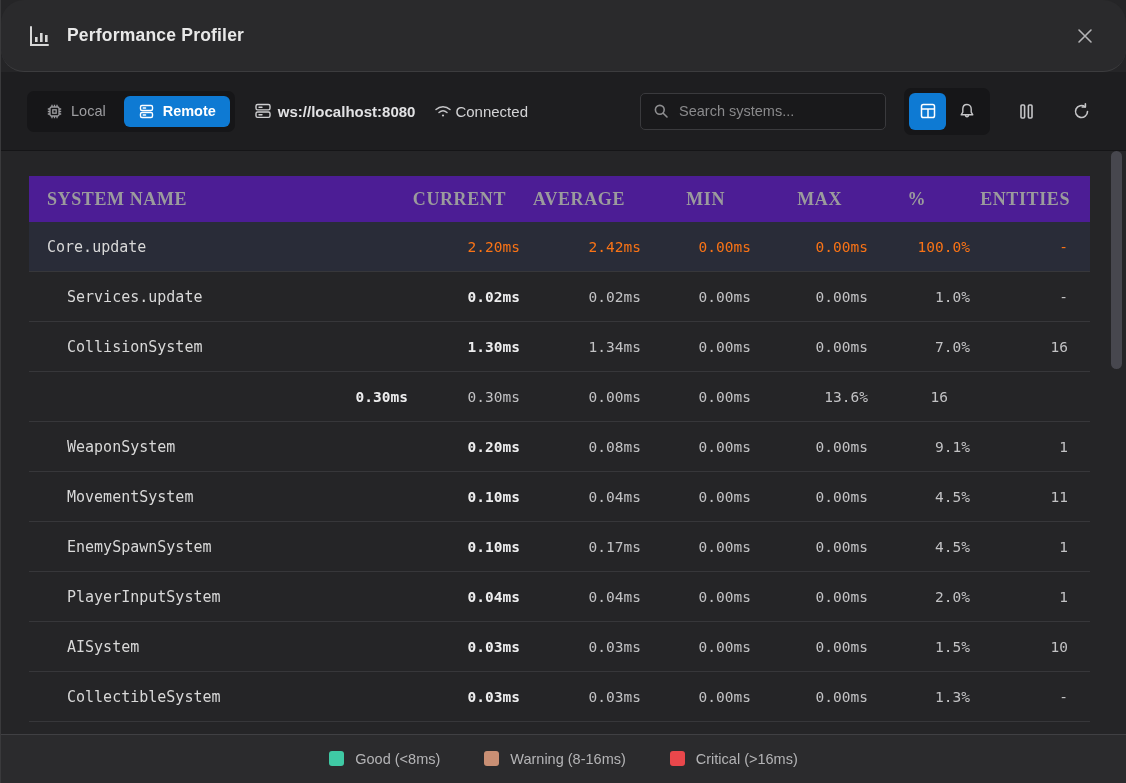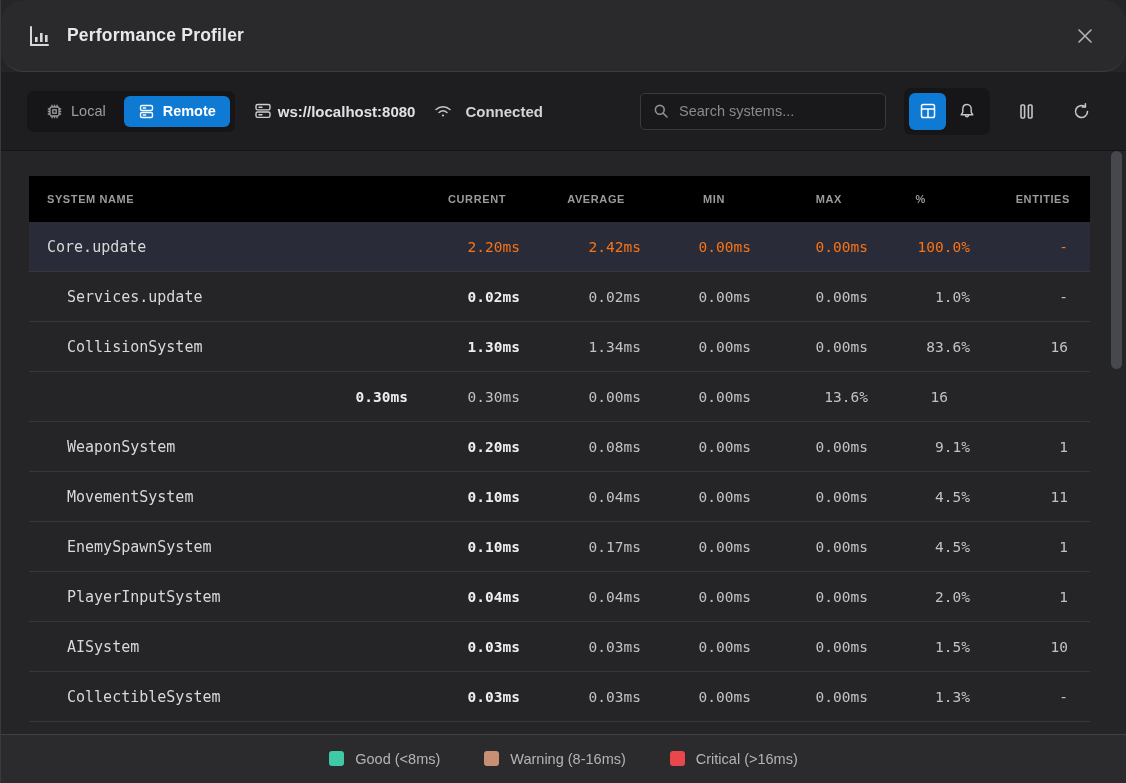--- a/index.html
+++ b/index.html
@@ -32,21 +32,21 @@
   }
   .seg-btn {
     display:flex; align-items:center; gap:8px; border:none; cursor:pointer;
     background:transparent; color:#9d9da0; font-size:14.5px; font-weight:400;
     padding:7px 14px; border-radius:6px; font-family:inherit;
   }
   .seg-btn.active { background:#0e7ad3; color:#ffffff; font-weight:700; }
   .seg-btn .ic { display:flex; }
   .conn { display:flex; align-items:center; gap:3px; color:#e2e2e4; font-size:15px; font-weight:600; }
   .conn .ic { display:flex; color:#cfcfd1; margin-right:2px; }
-  .status { display:flex; align-items:center; gap:12px; color:#d4d4d6; font-size:15px; font-weight:700; }
+  .status { display:flex; align-items:center; gap:2px; color:#d4d4d6; font-size:15px; font-weight:400; }
   .status .ic { display:flex; color:#c4c4c6; }
   .spacer { flex:1; }
   .searchbox {
     width:246px; height:37px; background:#19191b; border:1px solid #3a3a3d; border-radius:5px;
     display:flex; align-items:center; padding:0 12px; gap:10px;
   }
   .searchbox .ic { display:flex; color:#8e8e90; }
   .searchbox input {
     background:transparent; border:none; outline:none; color:#cfcfcf;
     font-size:14.5px; width:100%; font-family:inherit;
@@ -59,22 +59,22 @@
   .seg.icons { gap:2px; }
   .seg.icons .icon-btn.active { background:#0e7ad3; color:#fff; }
   
   .table-wrap { margin:25px 36px 0 28px; }
   .grid-row {
     display:grid;
     grid-template-columns:1fr 112px 121px 110px 117px 102px 120px;
     align-items:center;
   }
   .thead {
-    height:46px; background:#000000;
-    font-size:11px; font-weight:700; color:#9b9b9d; letter-spacing:.6px;
+    height:46px; background:#4c1d95;
+    font-size:18px; font-weight:700; color:#9b9b9d; letter-spacing:.6px;font-family:Liberation Serif, serif;
   }
   .thead > div { text-align:right; }
   .thead .c-name { text-align:left; padding-left:18px; }
   .thead .c-current  { padding-right:14px; }
   .thead .c-average  { padding-right:16px; }
   .thead .c-min      { padding-right:26px; }
   .thead .c-max      { padding-right:26px; }
   .thead .c-percent  { padding-right:44px; }
   .thead .c-entities { padding-right:20px; }
   .tbody .row {
@@ -239,21 +239,21 @@
     <div class="cell-num">0.00ms</div>
     <div class="cell-num">1.0%</div>
     <div class="cell-num cell-entities">-</div>
   </div>
       <div class="grid-row row child">
     <div class="cell-name">CollisionSystem</div>
     <div class="cell-num cell-current">1.30ms</div>
     <div class="cell-num">1.34ms</div>
     <div class="cell-num">0.00ms</div>
     <div class="cell-num">0.00ms</div>
-    <div class="cell-num">83.6%</div>
+    <div class="cell-num">7.0%</div>
     <div class="cell-num cell-entities">16</div>
   </div>
       <div class="grid-row row child">
     <div class="cell-num cell-current">0.30ms</div>
     <div class="cell-num">0.30ms</div>
     <div class="cell-num">0.00ms</div>
     <div class="cell-num">0.00ms</div>
     <div class="cell-num">13.6%</div>
     <div class="cell-num cell-entities">16</div>
   </div>

